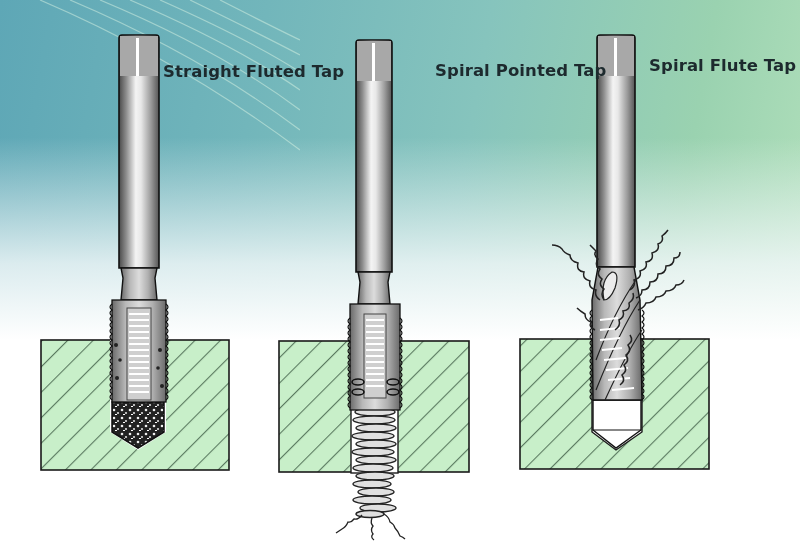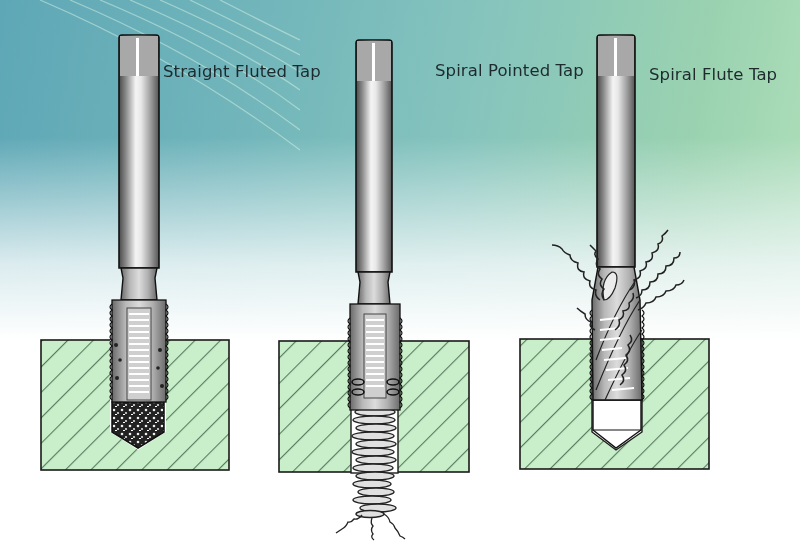--- a/index.html
+++ b/index.html
@@ -4,21 +4,21 @@
 <style>
   html, body { margin: 0; padding: 0; }
   body { width: 800px; height: 549px; overflow: hidden; position: relative;
     font-family: "DejaVu Sans", sans-serif; }
   .bg { position: absolute; inset: 0;
     background:
       linear-gradient(180deg, rgba(255,255,255,0) 0%, rgba(255,255,255,0) 25%, rgba(240,247,248,0.85) 48%, #ffffff 62%, #ffffff 100%),
       linear-gradient(100deg, #5ea7b6 0%, #72b6bb 30%, #86c4bd 55%, #9ad2b0 80%, #b5e2bd 100%);
   }
   .streaks { position: absolute; right: 0; top: 0; width: 300px; height: 180px; overflow: hidden; }
-  .label { position: absolute; font-size: 16.5px; color: #1d2a2e; letter-spacing: 0.1px; white-space: nowrap; }
+  .label { position: absolute; font-size: 16.5px; color: #1d2a2e; letter-spacing: 0.1px; white-space: nowrap; font-weight: bold; }
   svg { position: absolute; left: 0; top: 0; }
 </style>
 </head>
 <body>
 
 <div class="bg"></div>
 
 <svg class="streaks" width="300" height="180" viewBox="0 0 300 180">
   <g stroke="#e6fbe8" stroke-width="1.2" fill="none" opacity="0.45">
     <path d="M40 0 Q180 60 300 150"></path>
@@ -206,13 +206,13 @@
       <path d="M638 310 q6 -2 8 -7 q8 0 10 -6 q8 0 10 -6 q8 0 10 -6 q6 0 8 -5"></path>
       <path d="M615 330 q6 -4 4 -10 q6 -3 4 -9 q8 -1 6 -8 q6 -4 4 -10"></path>
       <path d="M620 385 q6 -4 2 -10 q6 -4 2 -10 q6 -4 2 -10 q6 -4 2 -10 q6 -4 2 -10"></path>
       <path d="M595 330 q-5 -2 -4 -8 q-6 -2 -6 -8 q-5 -3 -8 -6"></path>
     </g>
   </g>
 </svg>
 
 <div class="label" style="left:163px; top:62px;">Straight Fluted Tap</div>
 <div class="label" style="left:435px; top:61px;">Spiral Pointed Tap</div>
-<div class="label" style="left:649px; top:65px;">Spiral Flute Tap</div>
+<div class="label" style="left:649px; top:56px;">Spiral Flute Tap</div>
 
 </body></html>

